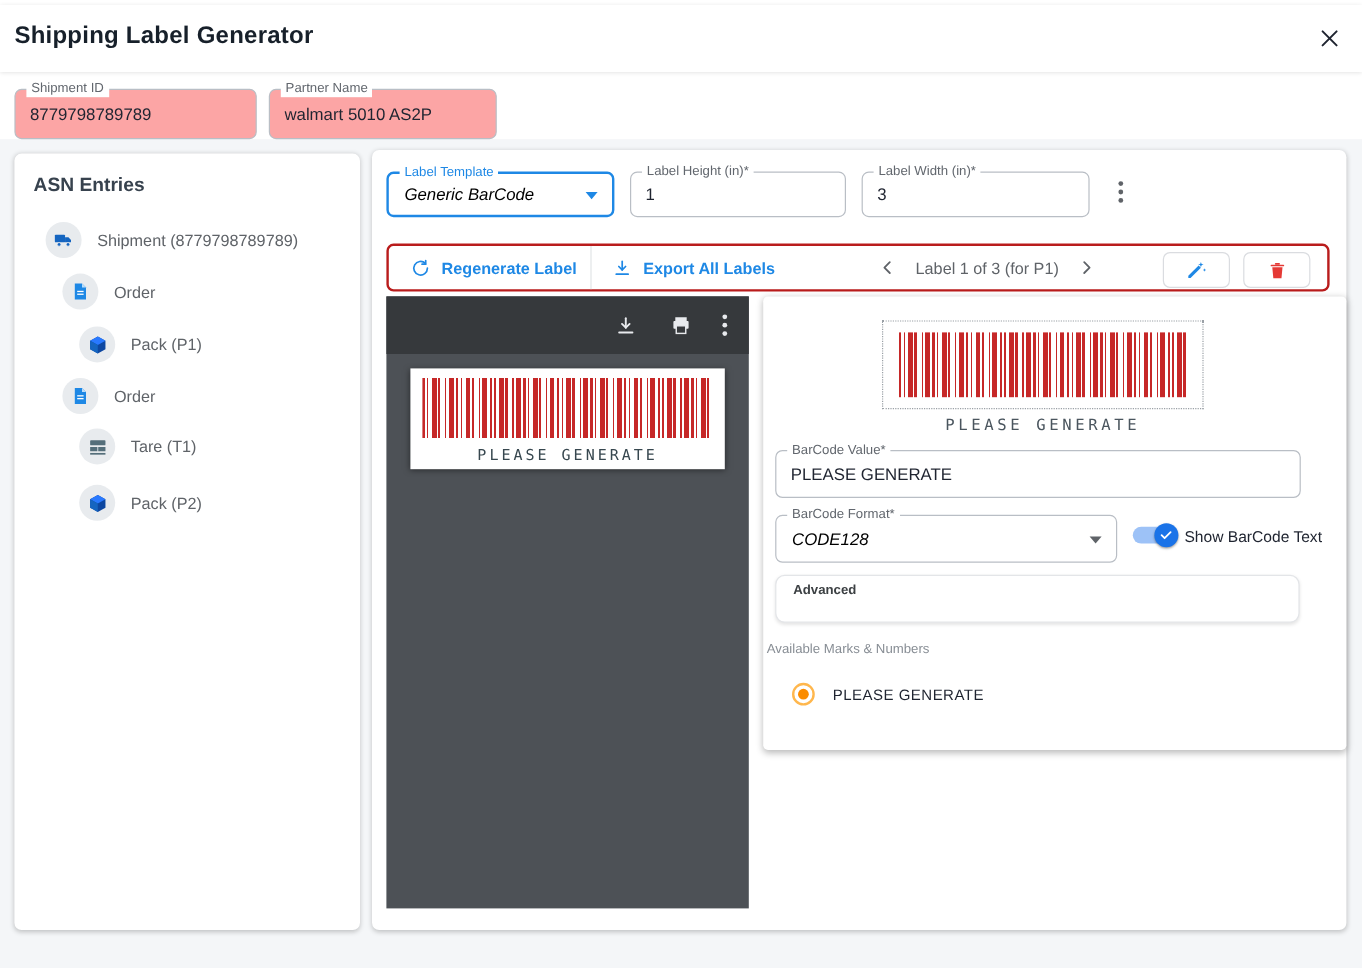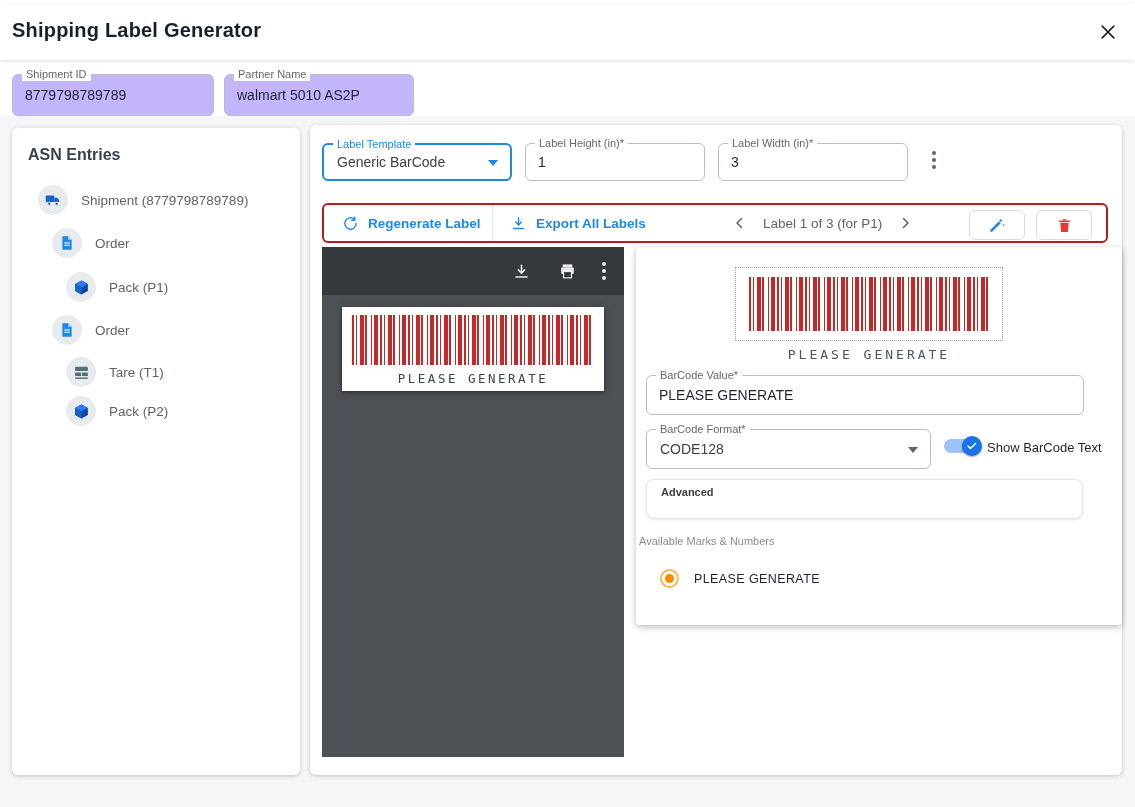--- a/index.html
+++ b/index.html
@@ -11,26 +11,26 @@
   .content-bg { position:absolute; left:0; top:116px; width:1135px; height:691px; background:#f4f6f8; }
 
   
   .app-header { position:absolute; left:0; top:4px; width:1135px; height:56px; background:#fff;
     box-shadow:0 1px 4px rgba(0,0,0,.14); z-index:20; }
   .app-title { position:absolute; left:12px; top:15px; font-size:20px; font-weight:700; color:#17202a; letter-spacing:.2px; }
   .close-btn { position:absolute; right:14px; top:15px; width:26px; height:26px; display:flex; align-items:center; justify-content:center; cursor:pointer; }
 
   
   .ffield { position:absolute; border:1px solid #b9bec5; border-radius:6px; background:#fff; }
-  .ffield.gray { background:#c4b5fd; }
+  .ffield.gray { background:#fca5a5; }
   .ffield .flabel { position:absolute; top:-7px; left:9px; font-size:11px; line-height:13px; color:#62676e;
     background:#fff; padding:0 4px; white-space:nowrap; z-index:2; }
   .ffield.focused { border:2px solid #1e88e5; }
   .ffield.focused .flabel { color:#1e88e5; }
-  .ffield .fvalue { position:absolute; left:13px; top:50%; transform:translateY(-50%); font-size:14px; color:#404040; white-space:nowrap; }
+  .ffield .fvalue { position:absolute; left:13px; top:50%; transform:translateY(-50%); font-size:14px; color:#000000; white-space:nowrap;font-style:italic; }
   .ffield input { position:absolute; left:12px; top:0; width:calc(100% - 24px); height:100%; border:0; outline:none;
     background:transparent; font-family:inherit; font-size:14px; color:#1f2430; padding:0; }
   .caret { position:absolute; right:12px; top:50%; margin-top:-2px; width:0; height:0;
     border-left:5px solid transparent; border-right:5px solid transparent; border-top:6px solid #1e88e5; }
   .caret.gray { border-top-color:#5f6368; }
 
   
   .card { position:absolute; background:#fff; border-radius:6px; box-shadow:0 1px 4px rgba(0,0,0,.22); }
   #left-card { left:12px; top:128px; width:288px; height:647px; }
   #right-card { left:310px; top:125px; width:812px; height:650px; }
@@ -179,21 +179,21 @@
       <svg viewBox="0 0 24 24" width="17" height="17" fill="#546e7a">
         <rect x="3" y="4" width="18" height="6" rx="1"></rect>
         <rect x="3" y="12" width="8.5" height="5"></rect>
         <rect x="12.5" y="12" width="8.5" height="5"></rect>
         <rect x="3" y="19" width="18" height="2"></rect>
       </svg>
     </span>
     <span class="tlabel">Tare (T1)</span>
   </div>
 
-  <div class="tree-item" style="left:54px; top:268px;">
+  <div class="tree-item" style="left:54px; top:276px;">
     <span class="tcircle">
       <svg viewBox="0 0 24 24" width="17" height="17">
         <path d="M12 2l9 5v10l-9 5-9-5V7z" fill="#0d47a1"></path>
         <path d="M12 2l9 5-9 5-9-5z" fill="#2979ff"></path>
         <path d="M12 12v10l-9-5V7z" fill="#1565c0"></path>
       </svg>
     </span>
     <span class="tlabel">Pack (P2)</span>
   </div>
 </div>

